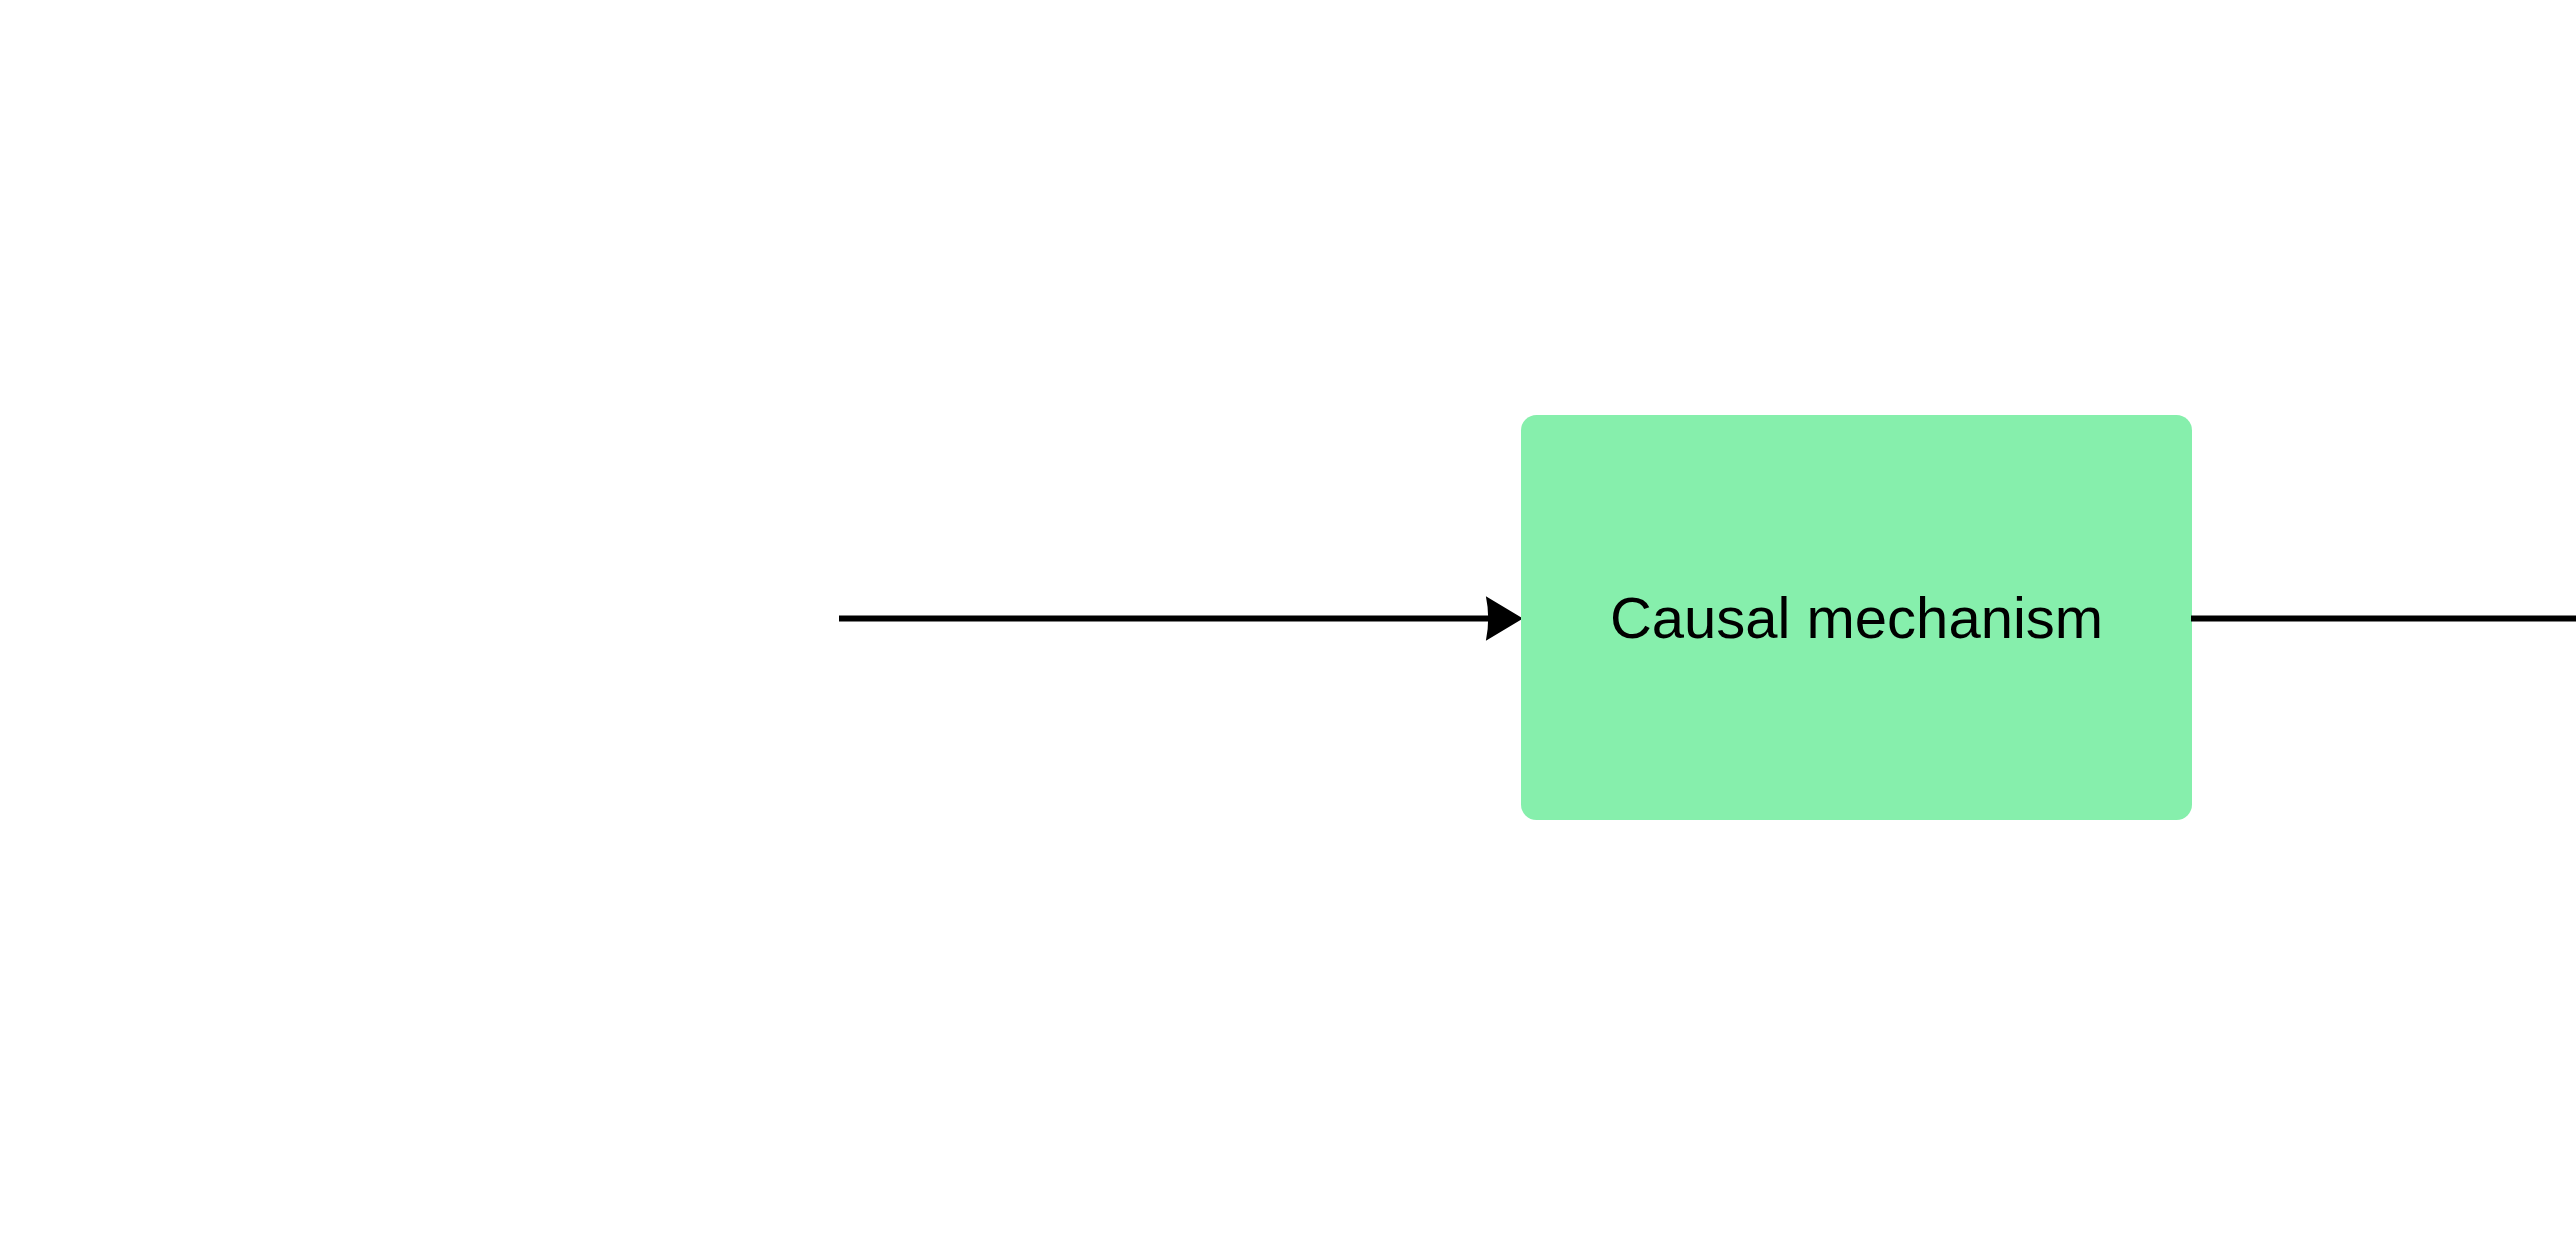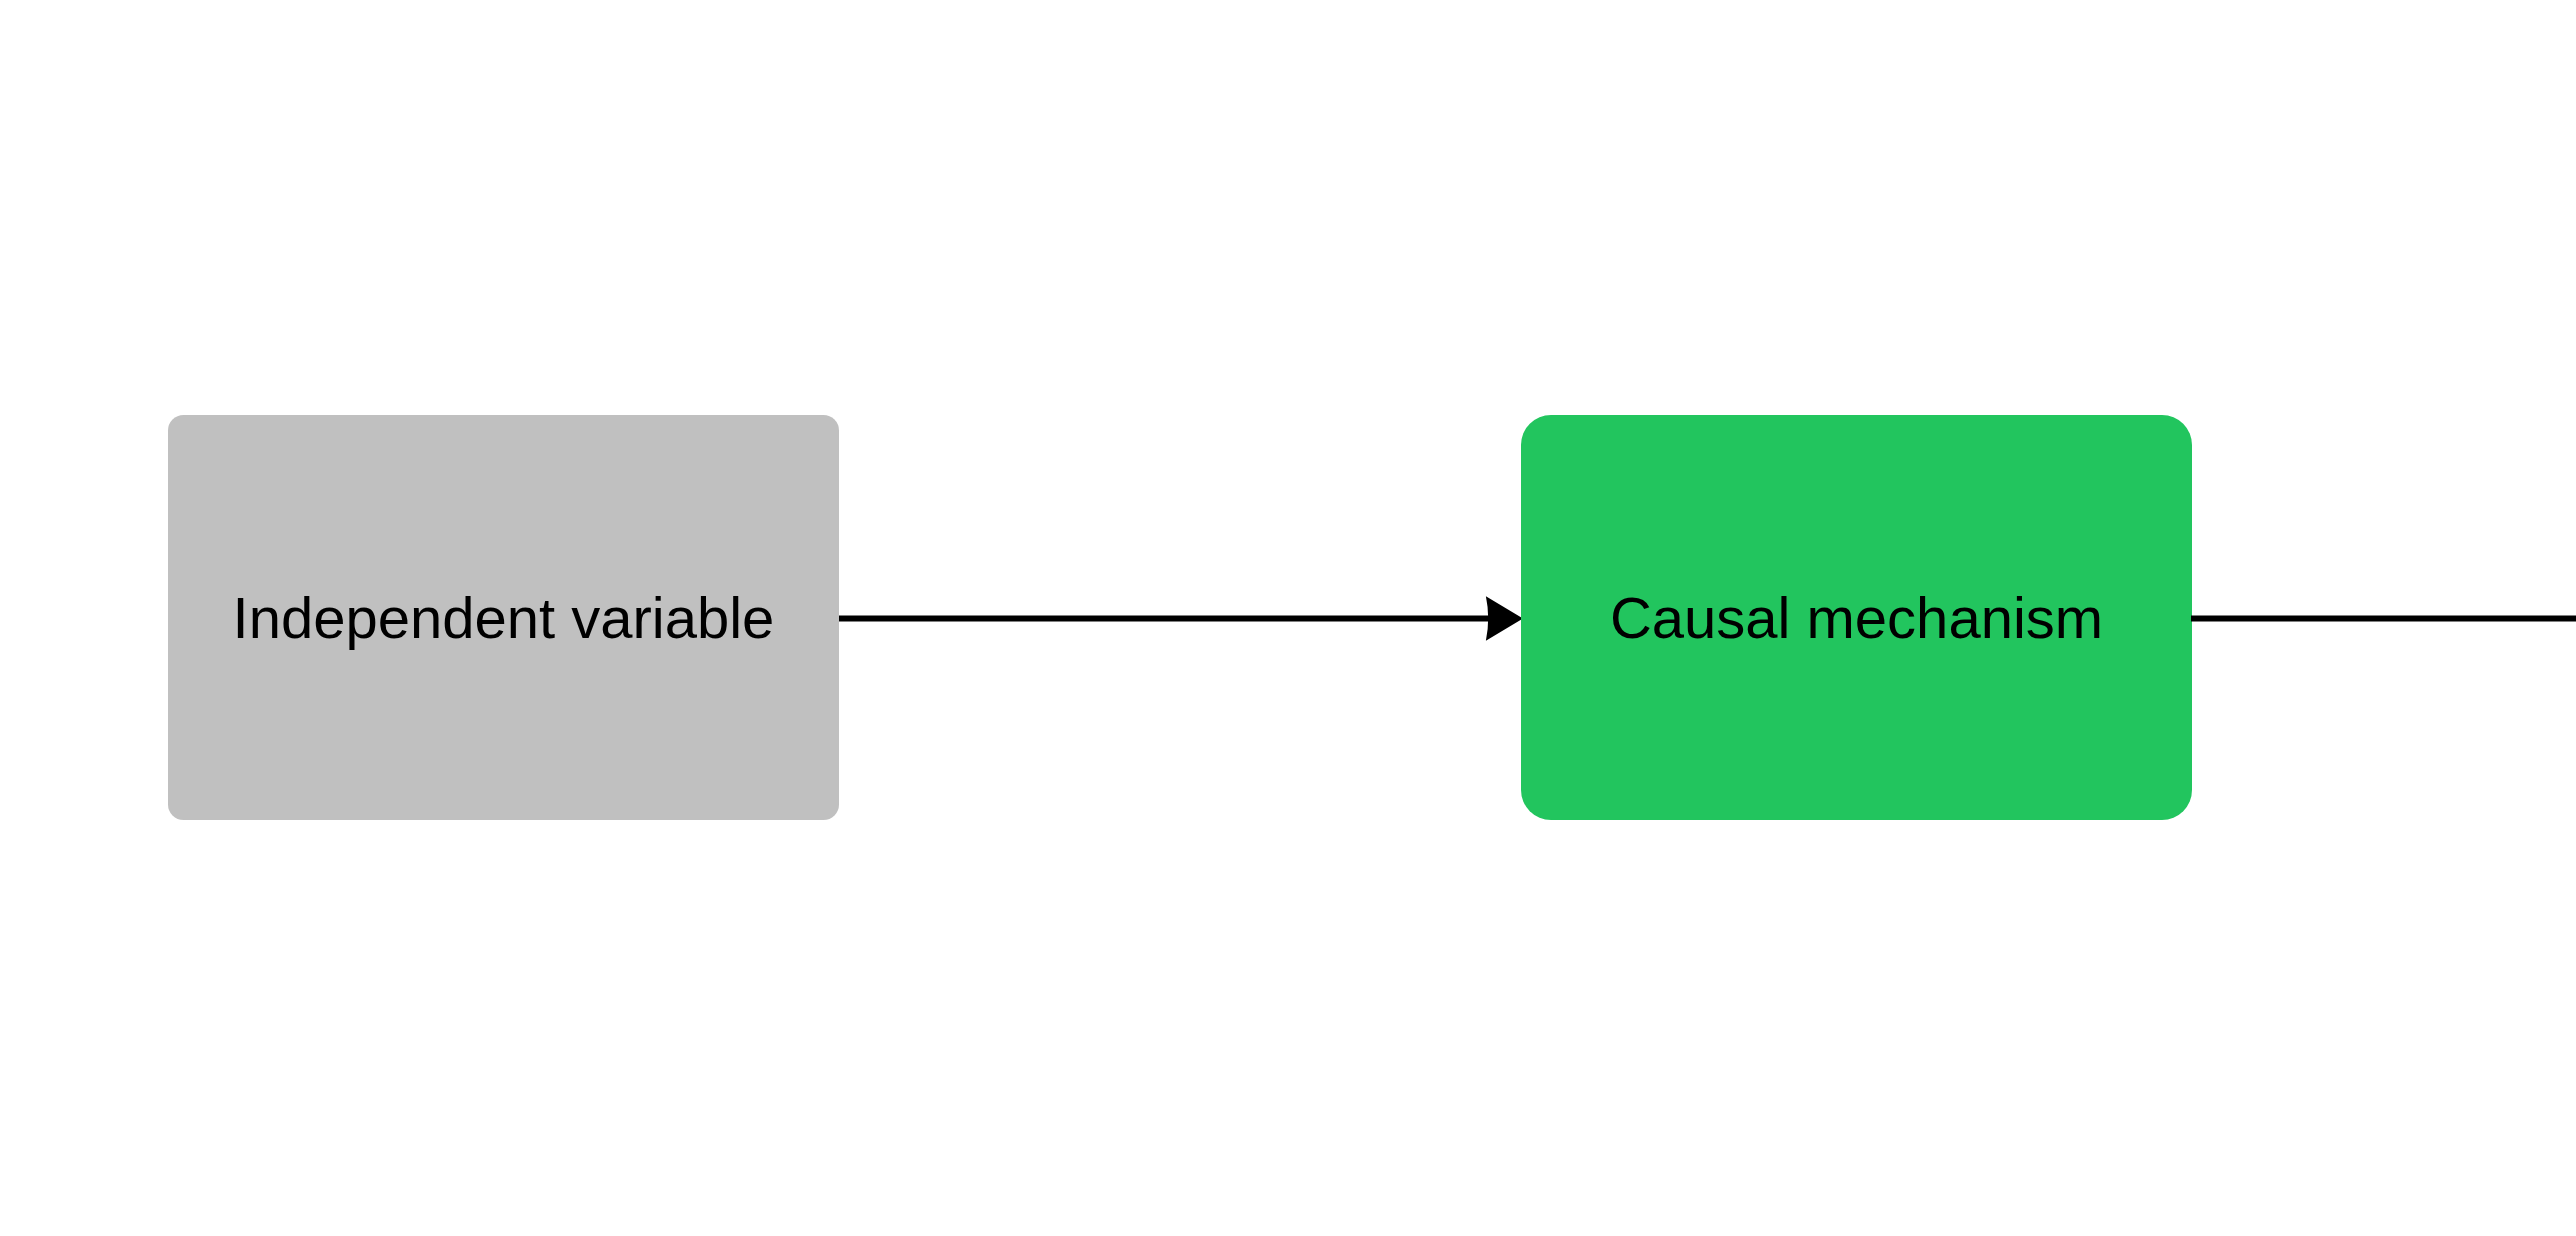--- a/index.html
+++ b/index.html
@@ -41,32 +41,29 @@
   }
   .edge-1 { left: 839px; width: 684px; }
   .edge-2 { left: 2191px; width: 686px; }
   .edge svg { display: block; width: 100%; height: 100%; }
 </style>
 </head>
 <body>
 
 <div class="canvas">
 
-  <div class="node node-independent" style="background: rgb(192, 192, 192);">
-    <span class="node-label">Independent variable</span>
-  </div>
 
   <div class="edge edge-1">
     <svg viewBox="0 0 1327 168" xmlns="http://www.w3.org/2000/svg">
       <line x1="0" y1="84" x2="1264" y2="84" stroke="#000000" stroke-width="12" stroke-linecap="round"></line>
       <path d="M 1327,84 L 1255,41 Q 1264,84 1255,127 Z" fill="#000000"></path>
     </svg>
   </div>
 
-  <div class="node node-mechanism" style="background: #22c55e; border-radius: 30px;">
+  <div class="node node-mechanism" style="background: #86efac;">
     <span class="node-label">Causal mechanism</span>
   </div>
 
   <div class="edge edge-2">
     <svg viewBox="0 0 1332 168" xmlns="http://www.w3.org/2000/svg">
       <line x1="0" y1="84" x2="1269" y2="84" stroke="#000000" stroke-width="12" stroke-linecap="round"></line>
       <path d="M 1332,84 L 1260,41 Q 1269,84 1260,127 Z" fill="#000000"></path>
     </svg>
   </div>
 

